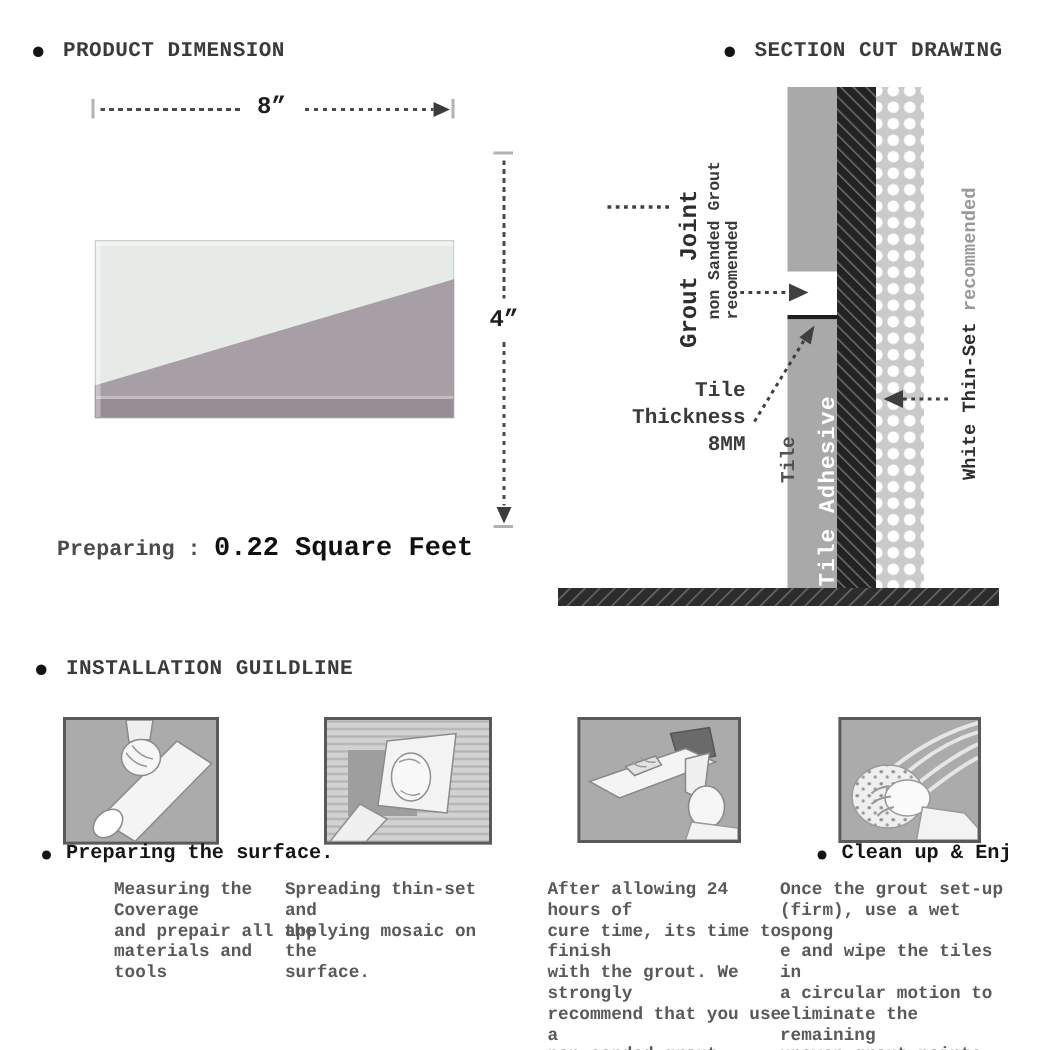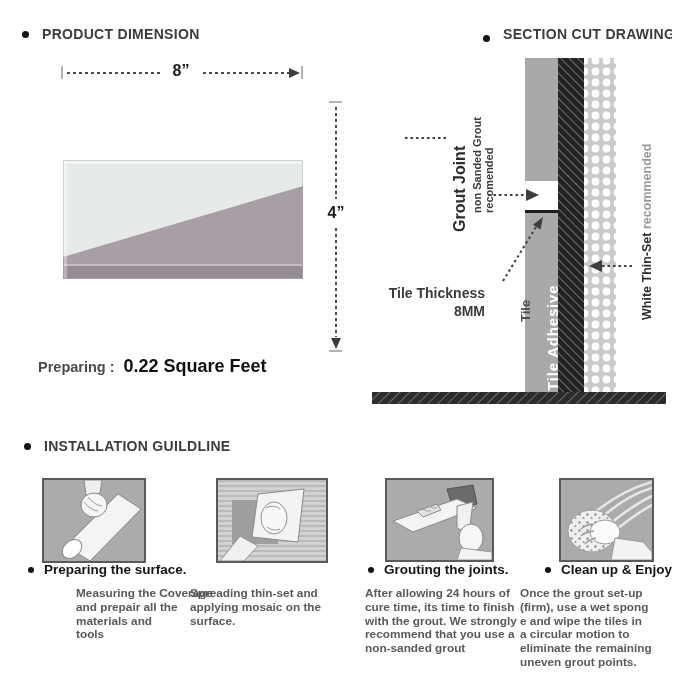--- a/index.html
+++ b/index.html
@@ -1,17 +1,17 @@
 <!DOCTYPE html>
 <html style="--tile_light: #e7ebe8; --tile_mauve: #a89ea5; --tile_edge: #968d94; --bar_gray: #a9a9a9; --dark_ink: #222222;"><head>
 <meta charset="utf-8">
 <style>
   html,body{margin:0;padding:0;background:#fff;}
   .canvas{position:relative;width:672px;height:700px;background:#fff;overflow:hidden;
-          font-family:Liberation Sans, sans-serif;}
+          font-family:Liberation Mono, monospace;}
   .abs{position:absolute;}
   
   .heading{position:absolute;display:flex;align-items:center;gap:13px;}
   .bullet{width:7px;height:7px;border-radius:50%;background:#141414;flex:0 0 auto;}
   .heading-text{font-size:14px;font-weight:bold;color:#3b3b3b;letter-spacing:.3px;white-space:nowrap;}
   
   .dotline-h{position:absolute;height:2px;background:repeating-linear-gradient(90deg,#4a4a4a 0 3px,transparent 3px 6px);}
   .dotline-v{position:absolute;width:2px;background:repeating-linear-gradient(180deg,#4a4a4a 0 3px,transparent 3px 6px);}
   .tick-v{position:absolute;width:2px;height:13px;background:#b3b3b3;}
   .tick-h{position:absolute;width:13px;height:2px;background:#b3b3b3;}
@@ -71,21 +71,21 @@
   <div class="dim-label" style="left:316px;top:204px;">4”</div>
   <div class="dotline-v" style="left:335px;top:228px;height:109px;"></div>
   <div class="arrow-down" style="left:331px;top:338px;"></div>
   <div class="tick-h" style="left:329px;top:350px;"></div>
 
   <div class="coverage" style="left:38px;top:356px;">
     <span class="cov-label">Preparing :</span>
     <span class="cov-value">0.22 Square Feet</span>
   </div>
 
-  <div class="heading" style="left:483px;top:26px;align-items:flex-end;">
+  <div class="heading" style="left:483px;top:26px;">
     <span class="bullet"></span>
     <span class="heading-text">SECTION CUT DRAWING</span>
   </div>
 
   <svg class="abs" style="left:370px;top:55px;" width="300" height="352" viewBox="0 0 300 352">
     <defs>
       <pattern id="hatchAdh" width="6" height="6" patternUnits="userSpaceOnUse" patternTransform="rotate(-45)">
         <rect width="6" height="6" fill="#232323"></rect>
         <line x1="0" y1="0" x2="0" y2="6" stroke="#787878" stroke-width="1.8"></line>
       </pattern>
@@ -124,21 +124,21 @@
     <div>non Sanded Grout</div>
     <div>recomended</div>
   </div>
   <div class="rot tile-word" style="left:533px;top:308px;">Tile</div>
   <div class="rot adhesive-word" style="left:561px;top:375px;">Tile Adhesive</div>
   <div class="rot thinset-word" style="left:654px;top:306px;">
     <span class="thinset-bold">White Thin-Set</span>
     <span class="thinset-gray">recommended</span>
   </div>
 
-  <div class="thickness-block" style="left:373px;top:252px;width:112px;margin-top:32px;">
+  <div class="thickness-block" style="left:385px;top:252px;width:112px;">
     <div>Tile Thickness</div>
     <div>8MM</div>
   </div>
 
   <div class="heading" style="left:24px;top:438px;">
     <span class="bullet"></span>
     <span class="heading-text">INSTALLATION GUILDLINE</span>
   </div>
 
   <svg class="step-image" style="left:42px;top:478px;" width="100" height="81" viewBox="0 0 100 81">
@@ -191,24 +191,20 @@
     <path d="M50,54 Q74,34 91,25" fill="none" stroke="#e6e6e6" stroke-width="2.6"></path>
     <ellipse cx="31" cy="51" rx="24" ry="21" fill="url(#spongePat)" stroke="#9a9a9a" stroke-width="1"></ellipse>
     <ellipse cx="44" cy="52" rx="15" ry="12" fill="#fbfbfb" stroke="#999999" stroke-width="1"></ellipse>
     <path d="M32,44 q-8,1 -12,5 M33,51 q-9,1 -13,5 M35,58 q-8,2 -11,6" fill="none" stroke="#999999" stroke-width="1.4"></path>
     <polygon points="54,58 82,62 91,72 91,80 50,80" fill="#f3f3f3" stroke="#999999" stroke-width="1"></polygon>
   </svg>
 
   <div class="step-title" style="left:28px;top:562px;">
     <span class="bullet"></span>
     <span class="step-title-text">Preparing the surface.</span>
-  </div>
-  <div class="step-title" style="left:368px;top:562px;">
-    <span class="bullet"></span>
-    <span class="step-title-text">Grouting the joints.</span>
   </div>
   <div class="step-title" style="left:545px;top:562px;">
     <span class="bullet"></span>
     <span class="step-title-text">Clean up &amp; Enjoy</span>
   </div>
 
   <div class="step-desc" style="left:28px;top:587px;width:150px;margin-left:48px;">Measuring the Coverage
 and prepair all the
 materials and
 tools</div>

